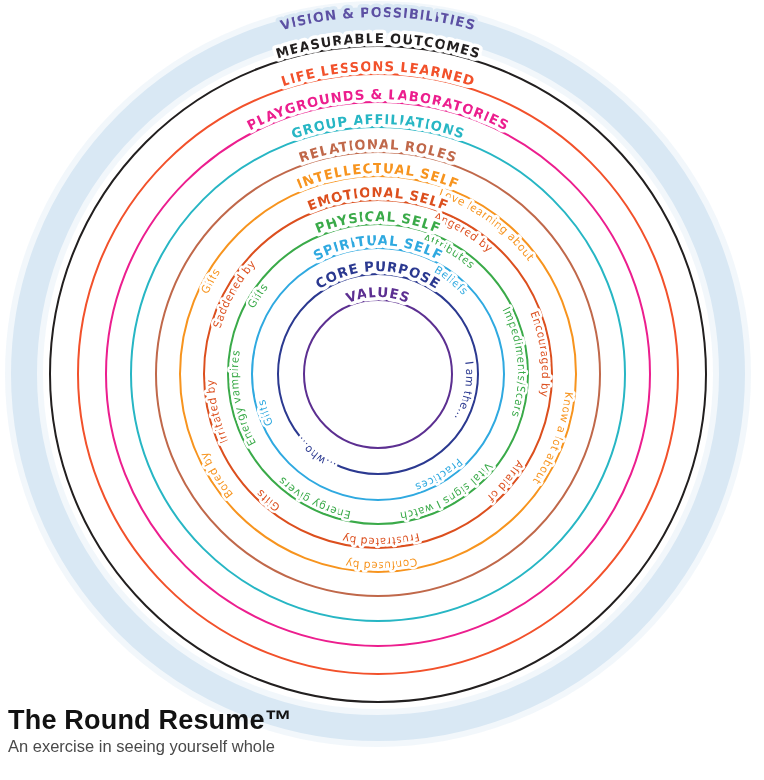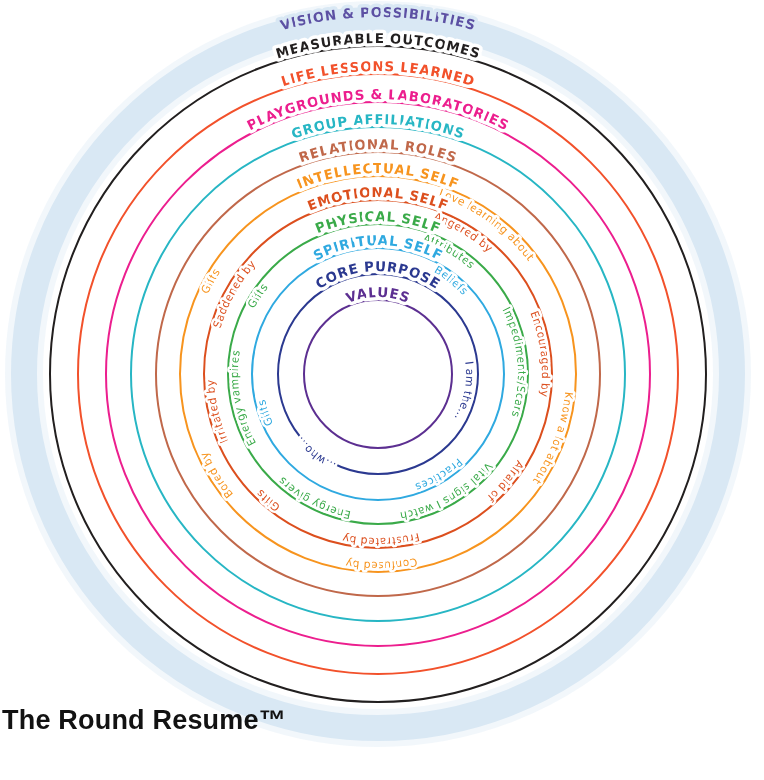--- a/index.html
+++ b/index.html
@@ -11,21 +11,21 @@
   .ring-label{
     font-family:"DejaVu Sans",sans-serif;
     font-weight:bold;font-size:13.5px;letter-spacing:.6px;
     paint-order:stroke;stroke-width:7px;stroke-linejoin:round;stroke-linecap:round;
   }
   .ring-annotation{
     font-family:"DejaVu Sans",sans-serif;
     font-size:11px;letter-spacing:.2px;
     paint-order:stroke;stroke:#ffffff;stroke-width:5px;stroke-linejoin:round;stroke-linecap:round;
   }
-  .caption{position:absolute;left:2px;top:706px;}
+  .caption{position:absolute;left:8px;top:706px;}
   .caption h1{
     margin:0;font-family:"Liberation Sans",sans-serif;font-weight:bold;
     font-size:27px;line-height:1.05;color:#121212;letter-spacing:.2px;
   }
   .caption p{
     margin:3px 0 0 0;font-family:"Liberation Sans",sans-serif;
     font-size:16.5px;color:#4a4a4a;
   }
 </style>
 </head>
@@ -114,13 +114,14 @@
     <text class="ring-annotation" fill="#2FA9E0"><textPath href="#ap-9-1" startOffset="41.39%" text-anchor="middle">Practices</textPath></text>
     <text class="ring-annotation" fill="#2FA9E0"><textPath href="#ap-9-2" startOffset="69.72%" text-anchor="middle">Gifts</textPath></text>
     <text class="ring-label" fill="#2B3990" stroke="#ffffff"><textPath href="#lp-10" startOffset="25%" text-anchor="middle">CORE PURPOSE</textPath></text>
     <text class="ring-annotation" fill="#2B3990"><textPath href="#ap-10-0" startOffset="28.06%" text-anchor="middle">I am the...</textPath></text>
     <text class="ring-annotation" fill="#2B3990"><textPath href="#ap-10-1" startOffset="60.56%" text-anchor="middle">...who...</textPath></text>
     <text class="ring-label" fill="#5C2F91" stroke="#ffffff"><textPath href="#lp-11" startOffset="25%" text-anchor="middle">VALUES</textPath></text>
   </svg>
 
 <div class="caption">
   <h1>The Round Resume™</h1>
+  <p>An exercise in seeing yourself whole</p>
 </div>
 
 </body></html>

